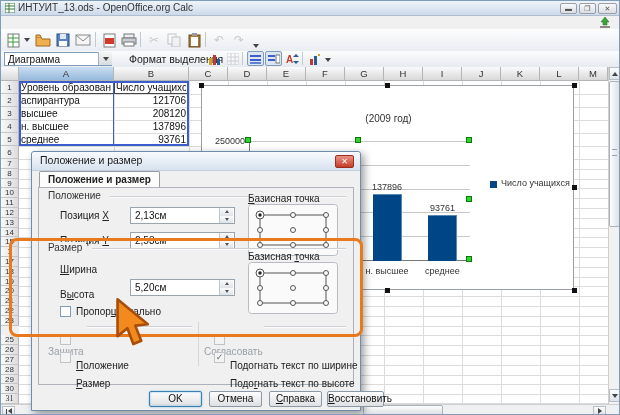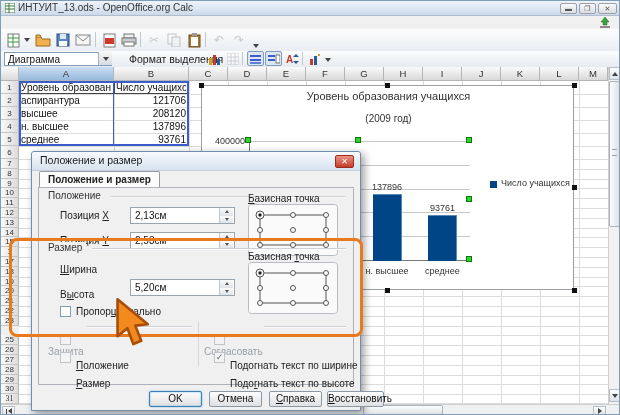--- a/index.html
+++ b/index.html
@@ -378,25 +378,24 @@
       <div class="cell num" style="left: 113px; top: 106px; width: 72px;">208120</div>
       <div class="cell" style="left: 20px; top: 119px; width: 90px;">н. высшее</div>
       <div class="cell num" style="left: 113px; top: 119px; width: 72px;">137896</div>
       <div class="cell" style="left: 20px; top: 132px; width: 90px;">среднее</div>
       <div class="cell num" style="left: 113px; top: 132px; width: 72px;">93761</div>
     </div>
   <div id="range-divider" class="abs"></div>
   <div id="range-border" class="abs"></div>
 
   <div id="chart" class="abs">
-    <div id="chart-title" class="abs">Уровень образования учащихся</div>
     <div id="chart-subtitle" class="abs">(2009 год)</div>
     <div id="plot">
         <div class="chart-gl" style="left: 47px; top: 55px; width: 221px;"></div>
-        <div class="ytick" style="left: 2px; top: 50px;">400000</div>
+        <div class="ytick" style="left: 2px; top: 50px;">250000</div>
         <div class="chart-gl" style="left: 47px; top: 78.8px; width: 221px;"></div>
         <div class="ytick" style="left: 2px; top: 73.8px;">200000</div>
         <div class="chart-gl" style="left: 47px; top: 102.6px; width: 221px;"></div>
         <div class="ytick" style="left: 2px; top: 97.6px;">150000</div>
         <div class="chart-gl" style="left: 47px; top: 126.4px; width: 221px;"></div>
         <div class="ytick" style="left: 2px; top: 121.4px;">100000</div>
         <div class="chart-gl" style="left: 47px; top: 150.2px; width: 221px;"></div>
         <div class="ytick" style="left: 2px; top: 145.2px;">50000</div>
         <div class="ytick" style="left: 2px; top: 169px;">0</div>
         <div style="position: absolute; left: 47px; top: 174px; width: 221px; height: 1px; background: rgb(119, 119, 119);"></div>

